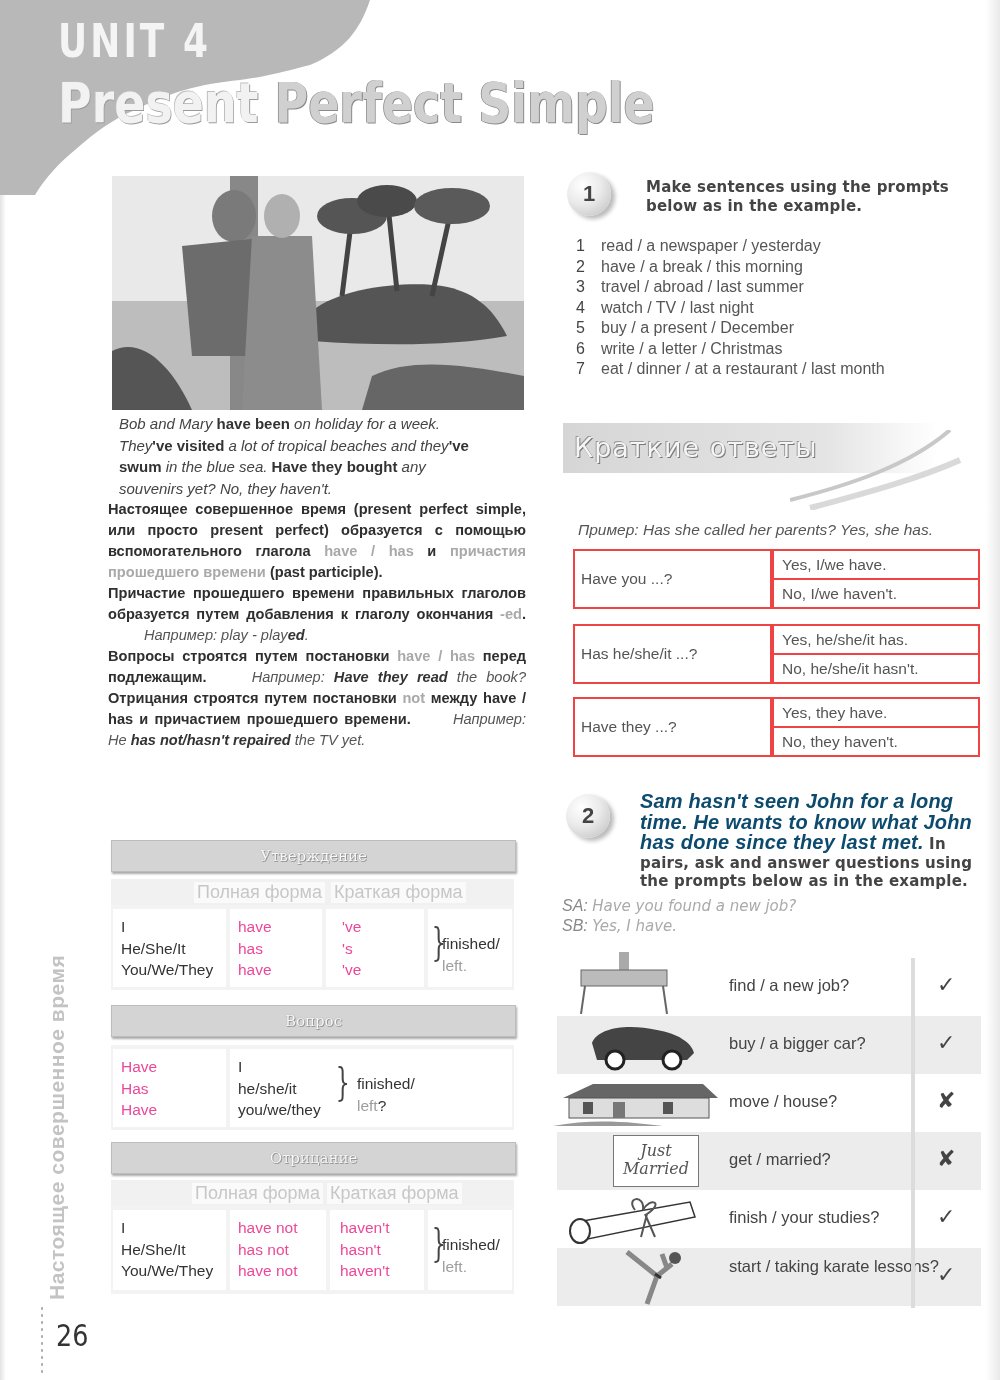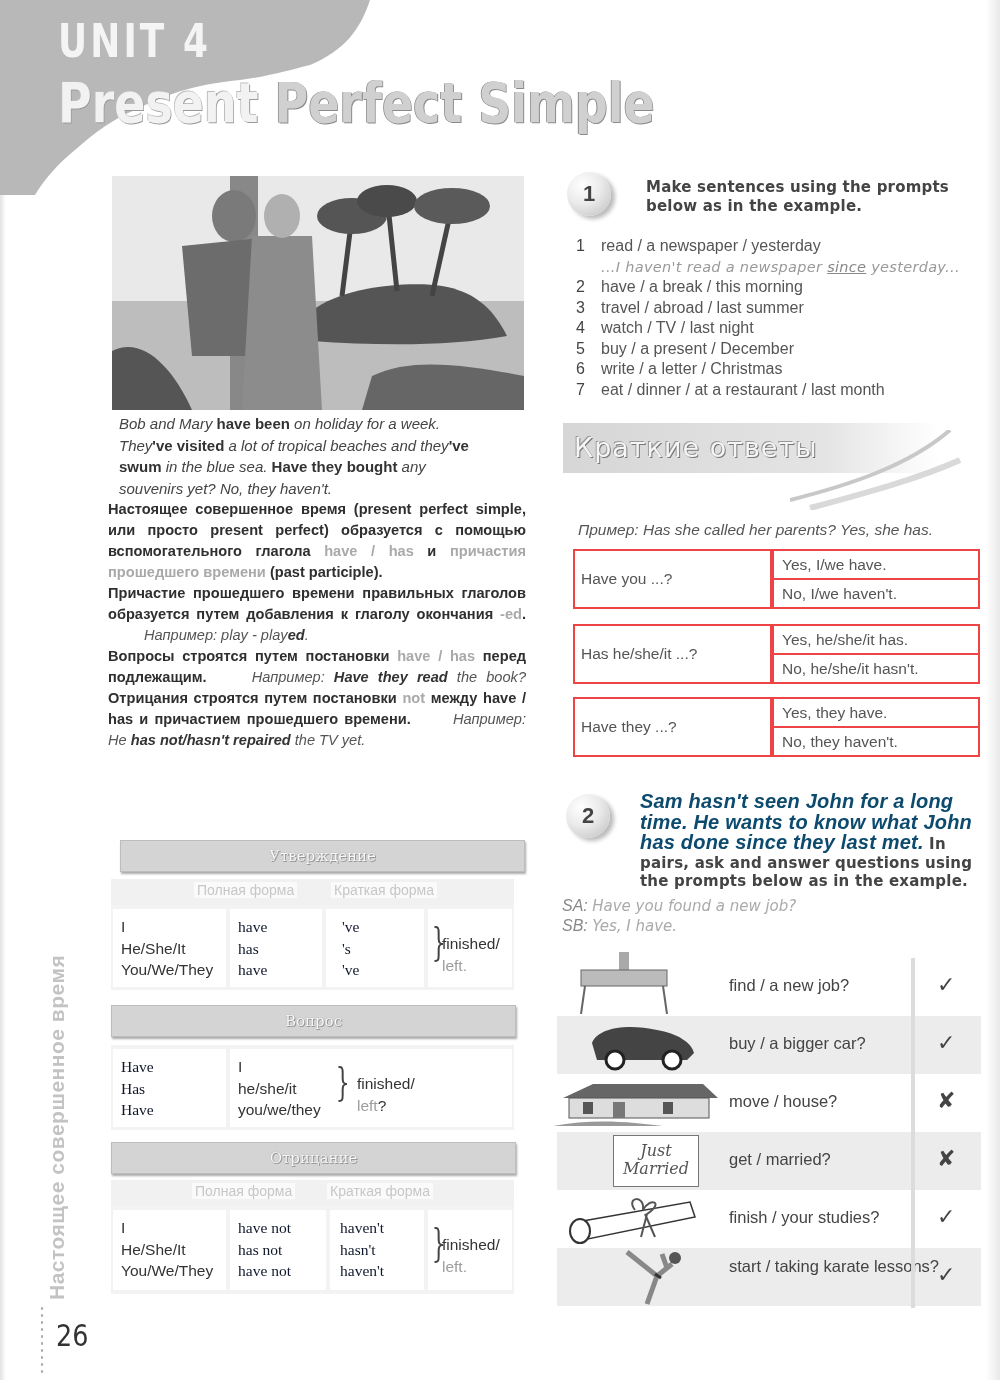--- a/index.html
+++ b/index.html
@@ -26,24 +26,24 @@
   .rules p { margin:0; }
   .rules .hl { color:#a9a9a9; }
   .rules i { font-weight:normal; color:#555;margin-left:36px; }
   .rules i b { font-weight:bold; color:#333; }
 
   
   .gbar { left:111px; width:403px; height:30px; background:#d4d4d4; border:1px solid #bdbdbd; box-shadow:1px 2px 2px #aaa;
           text-align:center; font-family:"DejaVu Serif", serif; font-size:15px; color:#f8f8f8; line-height:30px;
           text-shadow:0 0 1px #888, 1px 1px 0 #999; }
   .gsub { left:111px; width:403px; height:26px; background:#f1f1f1; }
-  .gsub span { position:absolute; top:3px; font-size:14px; color:#c7c7c7; background:#fafafa; padding:0 3px; }
+  .gsub span { position:absolute; top:3px; font-size:18px; color:#c7c7c7; background:#fafafa; padding:0 3px; }
   .grow { background:#f3f3f3; left:111px; width:403px; }
   .gcell { position:absolute; background:#fff; font-size:15.5px; line-height:21.5px; padding:7px 0 0 8px; box-sizing:border-box; color:#333; }
-  .gcell.gray { color:#0f172a;font-family:Liberation Serif, serif; }
+  .gcell.gray { color:#ec4899; }
   .brace { position:absolute; font-size:40px; line-height:40px; color:#444; font-family:"DejaVu Serif", serif; transform:scaleX(0.55); }
   .fin { position:absolute; font-size:15.5px; line-height:21.5px; color:#333; }
   .fin .g { color:#9d9d9d; }
 
   
   .side-label { left:45px; top:1300px; transform:rotate(-90deg); transform-origin:left top; font-size:21px; font-weight:bold;
                 color:#c3c3c3; white-space:nowrap; letter-spacing:0.5px; }
   .dots { left:40px; top:1305px; width:4px; height:70px; background:radial-gradient(circle, #aaa 1px, transparent 1.5px) 0 0/4px 7px; }
   .page-num { left:56px; top:1318px; font-size:30px; color:#333; font-family:"DejaVu Sans", sans-serif; transform:scaleX(0.85); transform-origin:left top; }
 
@@ -122,21 +122,21 @@
   <b>swum</b><span> in the blue sea. </span><b>Have they bought</b><span> any</span><br>
   <span>souvenirs yet? No, they haven't.</span>
 </div>
 
 <div class="abs rules">
   <p><span>Настоящее совершенное время (present perfect simple, или просто present perfect) образуется с помощью вспомогательного глагола </span><span class="hl">have / has</span><span> и </span><span class="hl">причастия прошедшего времени</span><span> (past participle).</span></p>
   <p><span>Причастие прошедшего времени правильных глаголов образуется путем добавления к глаголу окончания </span><span class="hl">-ed</span><span>. </span><i><span>Например: play - play</span><b>ed</b><span>.</span></i></p>
   <p><span>Вопросы строятся путем постановки </span><span class="hl">have / has</span><span> перед подлежащим. </span><i><span>Например: </span><b>Have they read</b><span> the book?</span></i><span> Отрицания строятся путем постановки </span><span class="hl">not</span><span> между have / has и причастием прошедшего времени. </span><i><span>Например: He </span><b>has not/hasn't repaired</b><span> the TV yet.</span></i></p>
 </div>
 
-<div class="abs gbar" style="top:840px;margin-left:9px;">Утверждение</div>
+<div class="abs gbar" style="top:840px;">Утверждение</div>
 <div class="abs gsub" style="top:879px;">
   <span style="left:83px;">Полная форма</span>
   <span style="left:220px;">Краткая форма</span>
 </div>
 <div class="abs grow" style="top:905px; height:85px;">
   <div class="gcell" style="left:2px; top:4px; width:113px; height:78px;">
     <div>I</div>
       <div>He/She/It</div>
       <div>You/We/They</div>
   </div>
@@ -203,21 +203,20 @@
 <div class="abs dots"></div>
 <div class="abs page-num">26</div>
 
 <div class="abs badge" style="left:567px; top:172px;">1</div>
 <div class="abs ex-instr" style="left:646px; top:178px; width:320px;">Make sentences using the prompts below as in the example.</div>
 <div class="abs ex1-list">
   <div class="row">
       <span class="num">1</span>
       <span>read / a newspaper / yesterday</span>
     </div>
-  <div class="example"><span>...I haven't read a newspaper </span><u>since</u><span> yesterday...</span></div>
   <div class="row">
       <span class="num">2</span>
       <span>have / a break / this morning</span>
     </div>
   <div class="row">
       <span class="num">3</span>
       <span>travel / abroad / last summer</span>
     </div>
   <div class="row">
       <span class="num">4</span>

